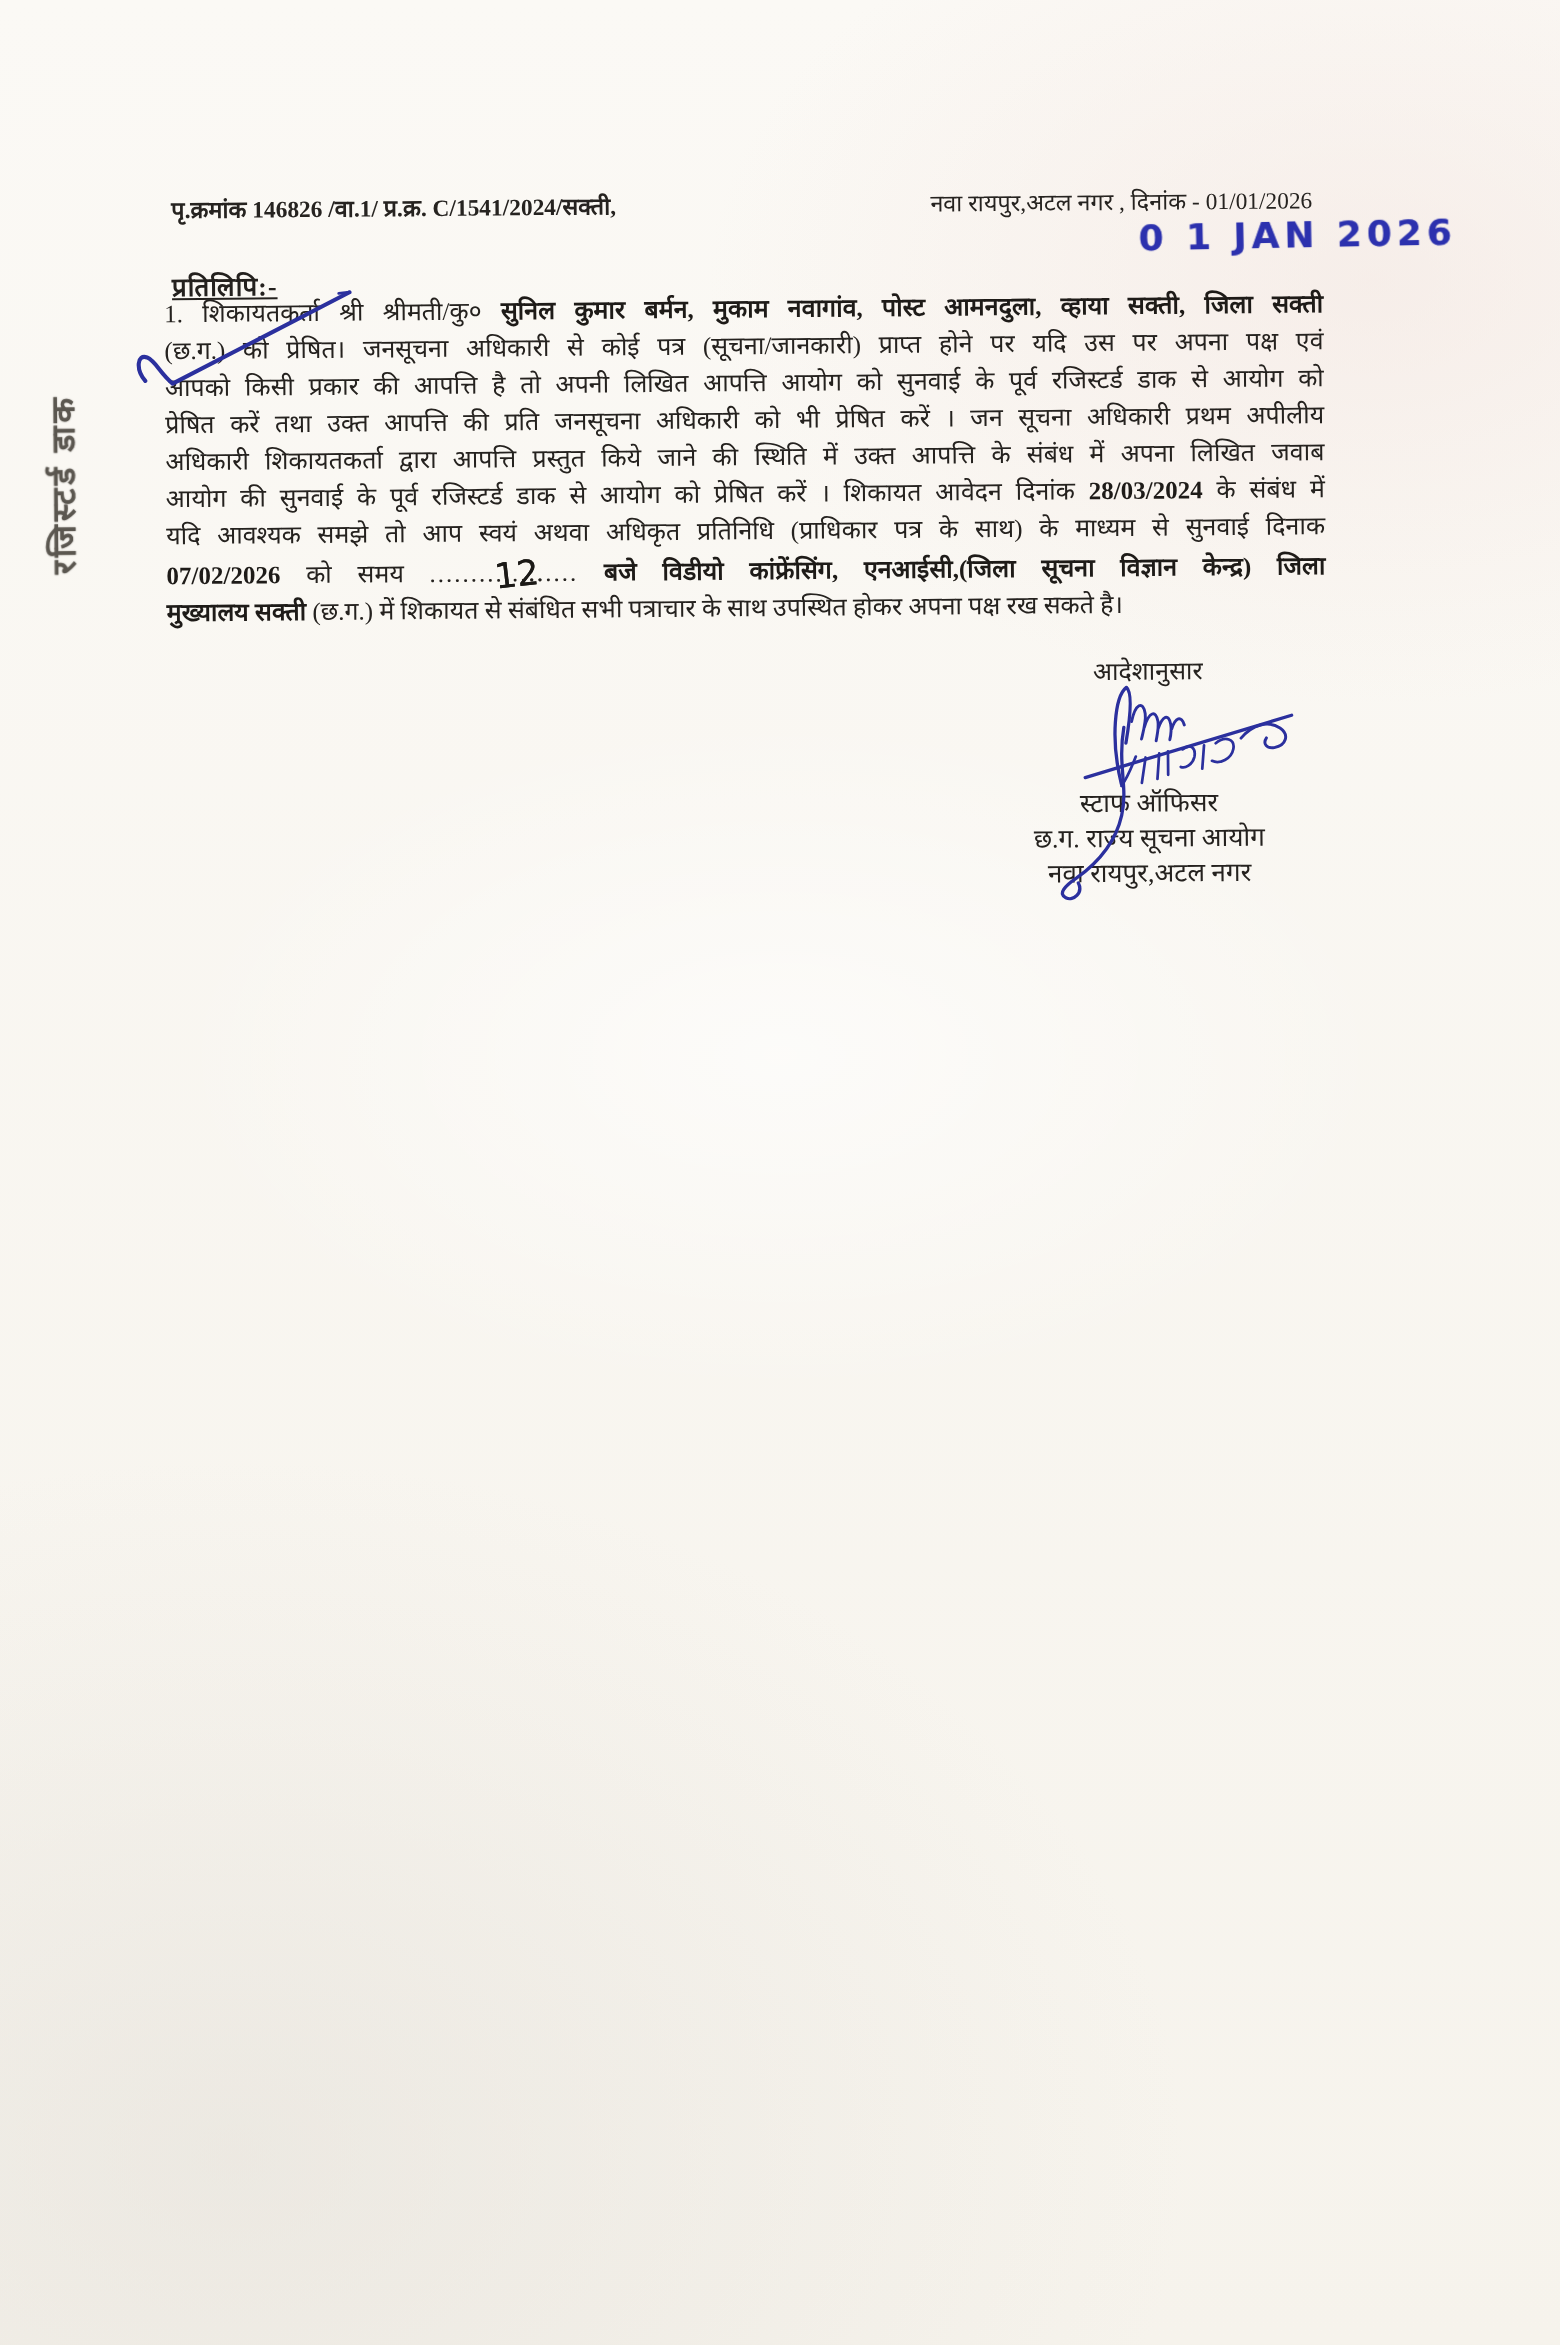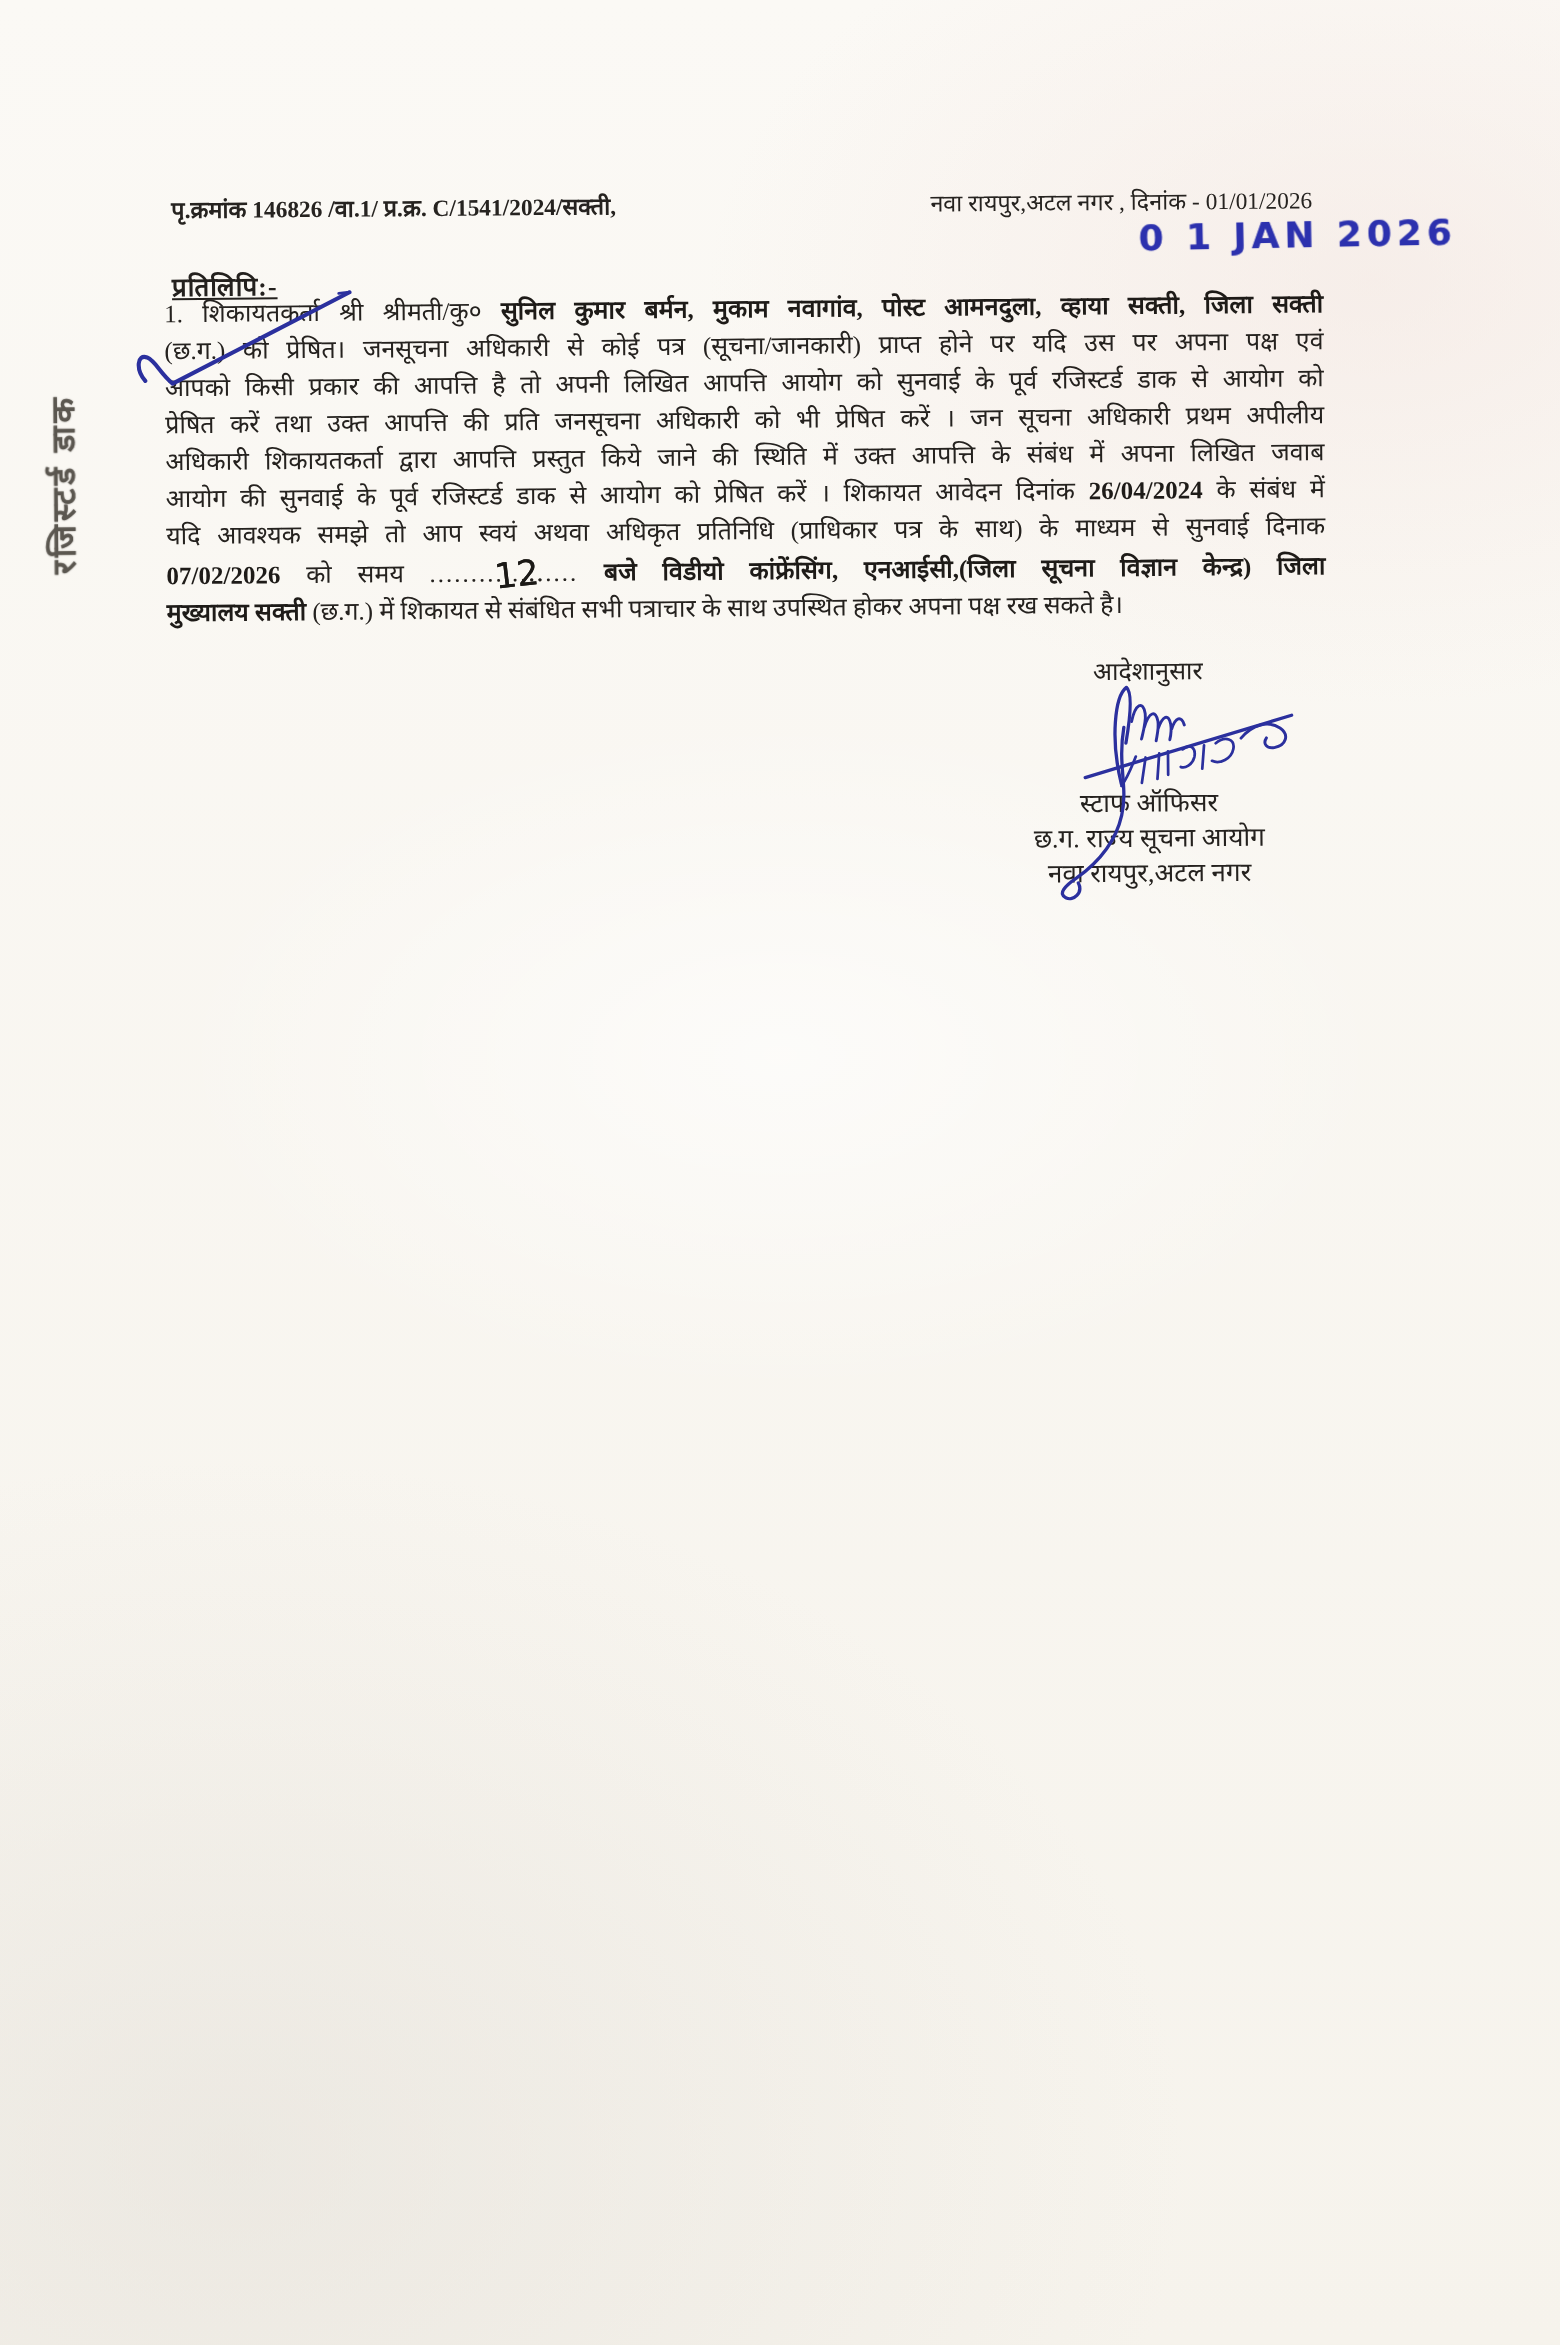--- a/index.html
+++ b/index.html
@@ -97,21 +97,21 @@
       <path class="inkline" stroke-width="4.2" d="M20,110 C10,98 12,82 22,86 C31,90 35,102 48,113 L230,21"></path>
       <path class="inkline" stroke-width="3" d="M230,21 l-11,1"></path>
     </svg>
 
     <div class="body-para">
       <div class="line"><span>1. शिकायतकर्ता श्री श्रीमती/कु० </span><b>सुनिल कुमार बर्मन, मुकाम नवागांव, पोस्ट आमनदुला, व्हाया सक्ती, जिला सक्ती</b></div>
       <div class="line">(छ.ग.) को प्रेषित। जनसूचना अधिकारी से कोई पत्र (सूचना/जानकारी) प्राप्त होने पर यदि उस पर अपना पक्ष एवं</div>
       <div class="line">आपको किसी प्रकार की आपत्ति है तो अपनी लिखित आपत्ति आयोग को सुनवाई के पूर्व रजिस्टर्ड डाक से आयोग को</div>
       <div class="line">प्रेषित करें तथा उक्त आपत्ति की प्रति जनसूचना अधिकारी को भी प्रेषित करें । जन सूचना अधिकारी प्रथम अपीलीय</div>
       <div class="line">अधिकारी शिकायतकर्ता द्वारा आपत्ति प्रस्तुत किये जाने की स्थिति में उक्त आपत्ति के संबंध में अपना लिखित जवाब</div>
-      <div class="line"><span>आयोग की सुनवाई के पूर्व रजिस्टर्ड डाक से आयोग को प्रेषित करें । शिकायत आवेदन दिनांक </span><b>26/04/2024</b><span> के संबंध में</span></div>
+      <div class="line"><span>आयोग की सुनवाई के पूर्व रजिस्टर्ड डाक से आयोग को प्रेषित करें । शिकायत आवेदन दिनांक </span><b>28/03/2024</b><span> के संबंध में</span></div>
       <div class="line">यदि आवश्यक समझे तो आप स्वयं अथवा अधिकृत प्रतिनिधि (प्राधिकार पत्र के साथ) के माध्यम से सुनवाई दिनाक</div>
       <div class="line"><b>07/02/2026</b><span> को समय </span><span class="dots">..............</span><span class="hw">12</span><span class="dots">......</span><b> बजे विडीयो कांफ्रेंसिंग, एनआईसी,(जिला सूचना विज्ञान केन्द्र) जिला</b></div>
       <div class="line last"><b>मुख्यालय सक्ती</b><span> (छ.ग.) में शिकायत से संबंधित सभी पत्राचार के साथ उपस्थित होकर अपना पक्ष रख सकते है।</span></div>
     </div>
 
     <div class="sign-block">
       <div class="order">आदेशानुसार</div>
       <div class="designation">स्टाफ ऑफिसर</div>
       <div class="org">छ.ग. राज्य सूचना आयोग</div>
       <div class="place">नवा रायपुर,अटल नगर</div>

